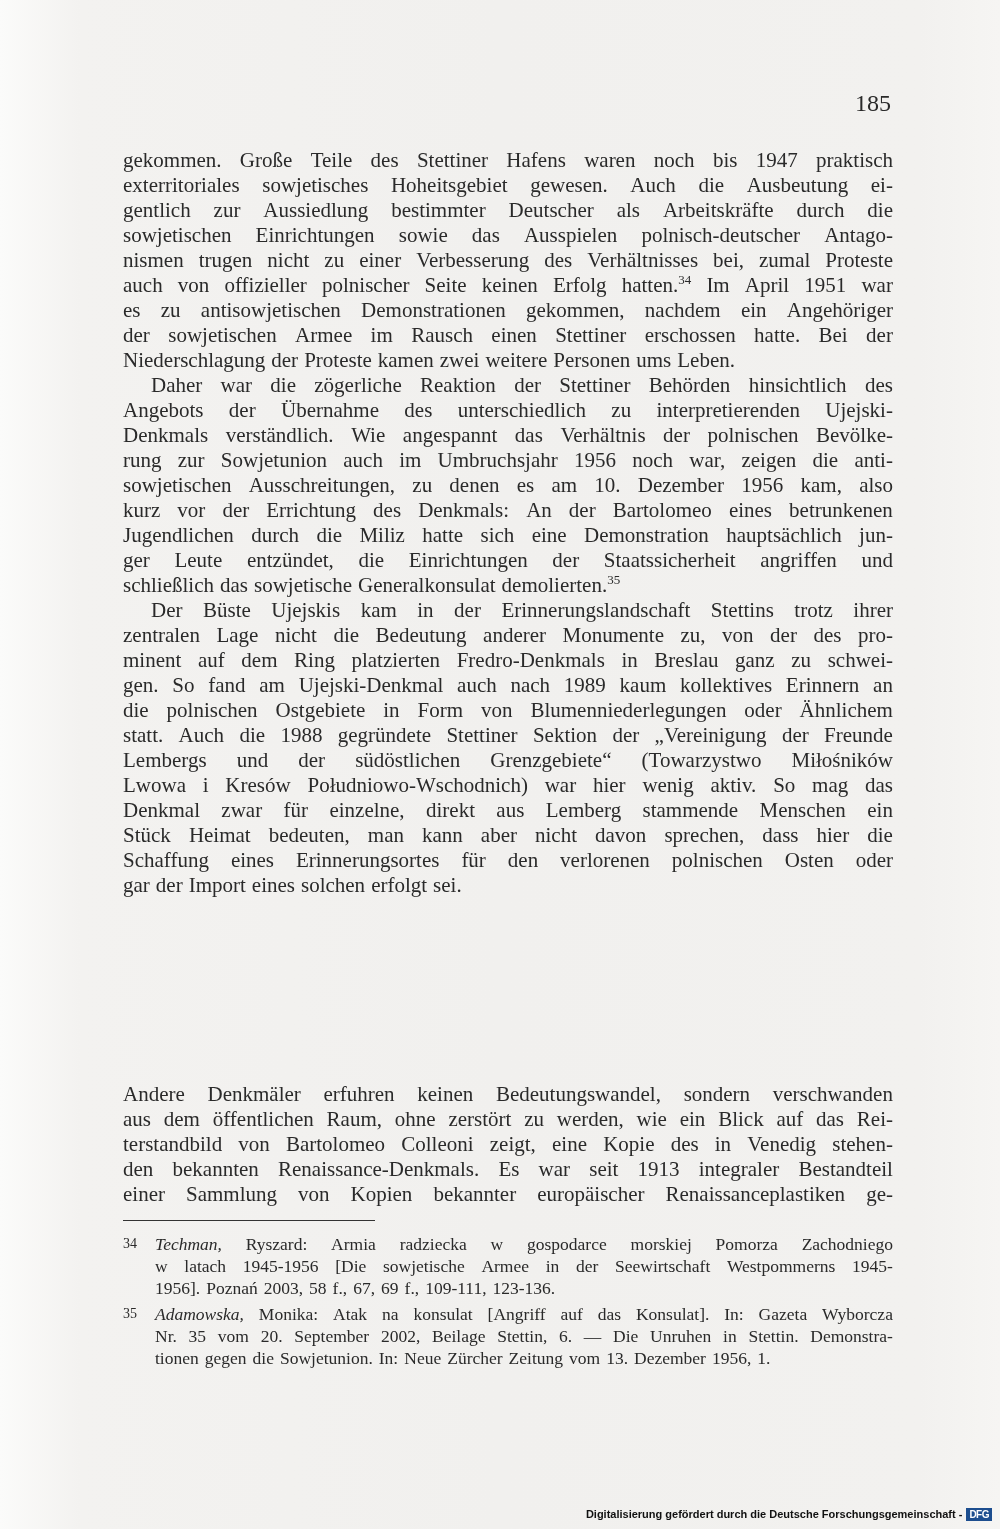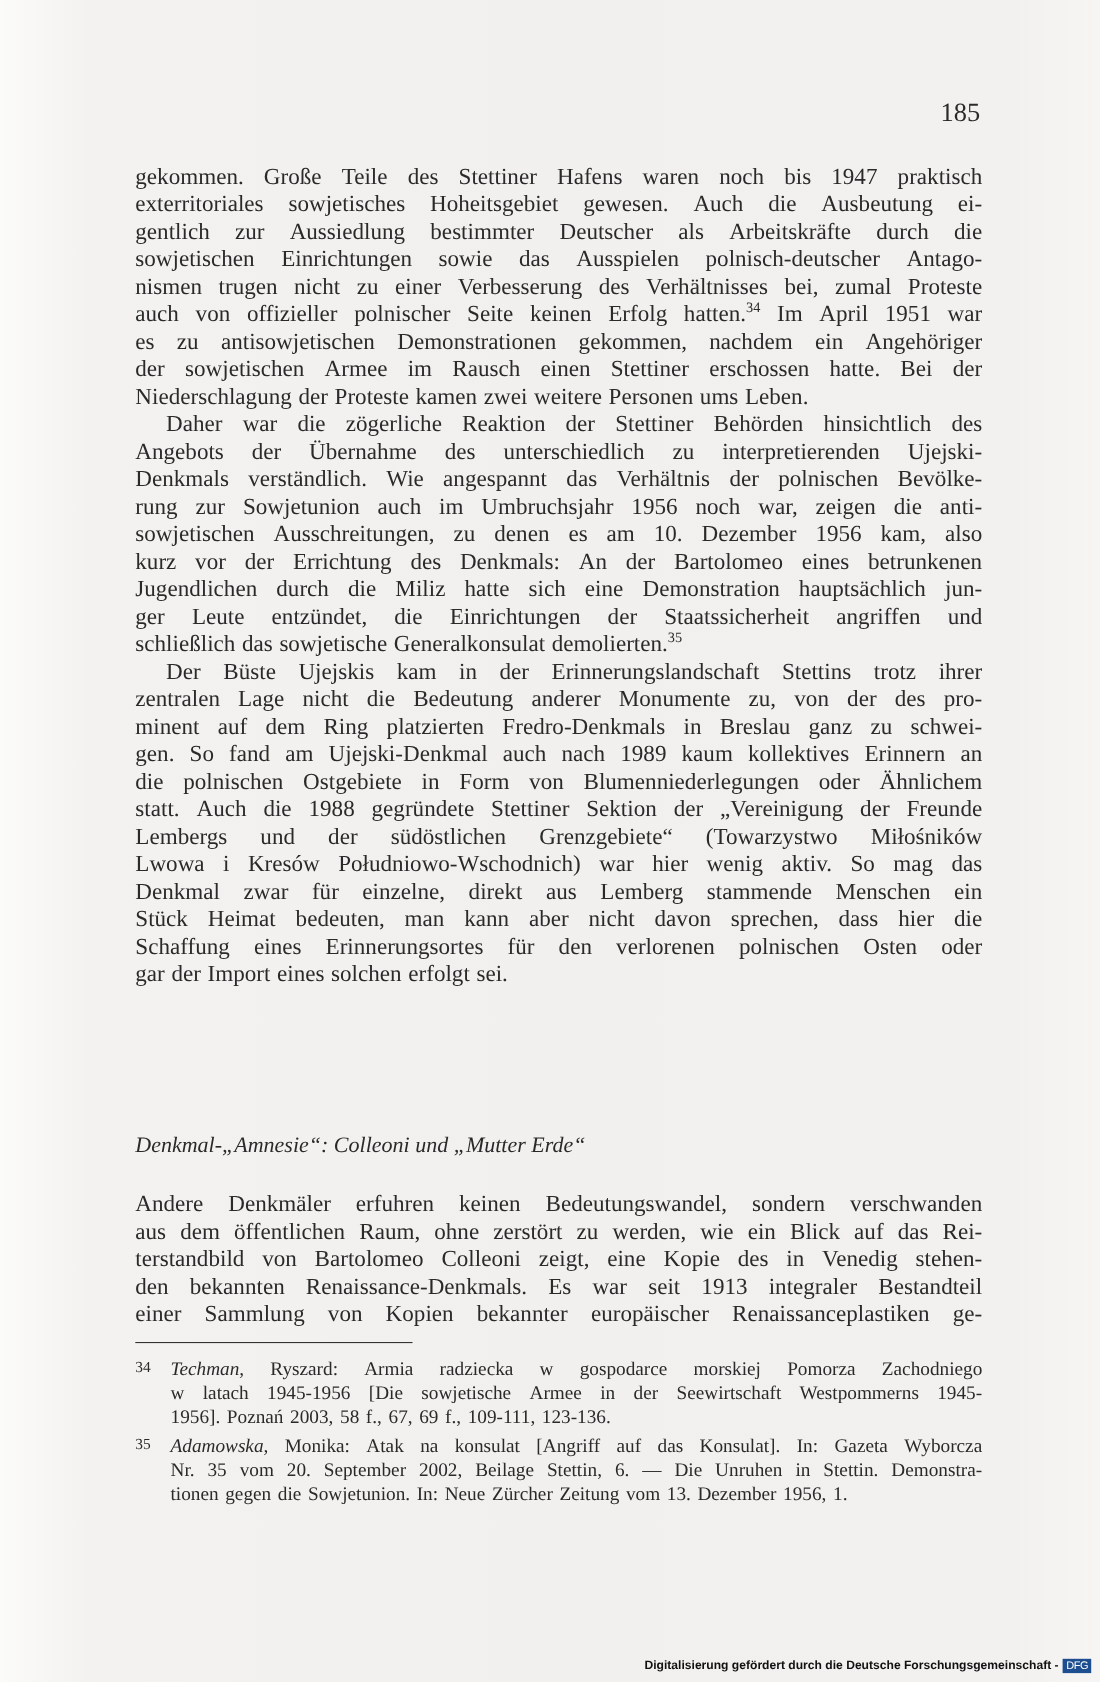--- a/index.html
+++ b/index.html
@@ -46,21 +46,21 @@
   .footnotes { position: absolute; left: 123px; top: 1233px; width: 770px; }
   .fn { position: relative; padding-left: 32px; margin-bottom: 4px; }
   .fn-num { position: absolute; left: 0; top: 0; font-size: 14px; line-height: 22px; }
   .fn .line { font-size: 17.5px; height: 22px; line-height: 22px; }
   .dfg-credit {
     position: absolute; right: 8px; top: 1506px; height: 16px;
     font-family: "Liberation Sans", "DejaVu Sans", sans-serif; font-size: 11px;
     font-weight: bold; color: #111; display: flex; align-items: center; gap: 4px; padding-left: 28px;
   }
   .dfg-logo {
-    background: #1d4e8f; color: #fff; font-size: 10px; font-weight: normal;
+    background: #1d4e8f; color: #fff; font-size: 10px; font-weight: bold;
     padding: 1px 3px; letter-spacing: -0.5px;
   }
 </style>
 </head>
 <body>
 
 <div class="page">
 
   <div class="running-head">
     <span class="page-number">185</span>
@@ -414,21 +414,20 @@
         <span class="w">gar</span>
         <span class="w">der</span>
         <span class="w">Import</span>
         <span class="w">eines</span>
         <span class="w">solchen</span>
         <span class="w">erfolgt</span>
         <span class="w">sei.</span>
       </div>
     </div>
 
-  <div class="heading">Denkmal-„Amnesie“: Colleoni und „Mutter Erde“</div>
 
   <div class="section2" id="section2">
       <div class="line">
         <span class="w">Andere</span>
         <span class="w">Denkmäler</span>
         <span class="w">erfuhren</span>
         <span class="w">keinen</span>
         <span class="w">Bedeutungswandel,</span>
         <span class="w">sondern</span>
         <span class="w">verschwanden</span>

